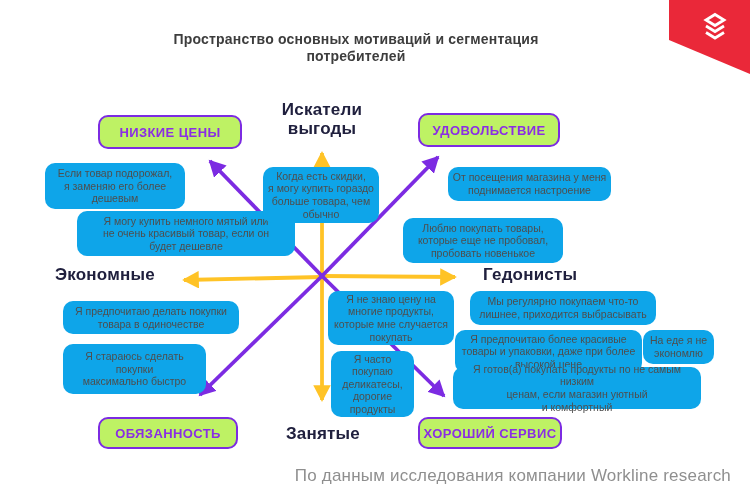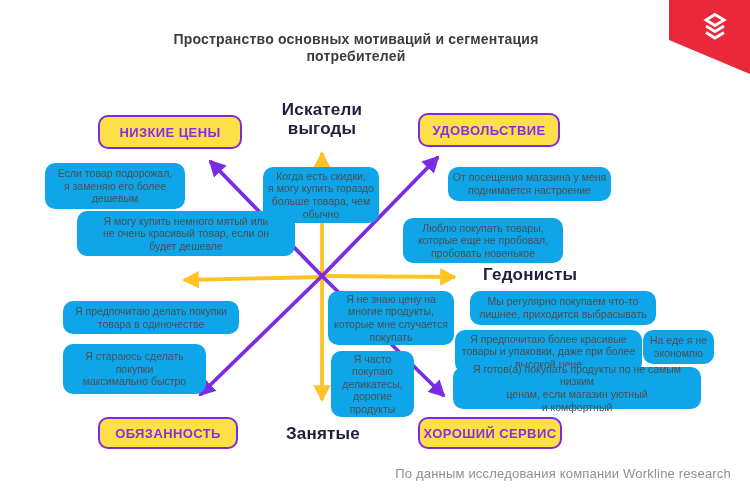--- a/index.html
+++ b/index.html
@@ -16,21 +16,21 @@
   .arrows{position:absolute;left:0;top:0;width:750px;height:488px;z-index:1;}
   .axis{
     position:absolute;z-index:2;font-weight:bold;color:#20203e;
     font-size:17px;line-height:1.1;white-space:pre-line;letter-spacing:0.2px;
   }
   .axis-top{left:262px;top:101px;width:120px;text-align:center;}
   .axis-left{left:55px;top:266px;}
   .axis-right{left:483px;top:266px;}
   .axis-bottom{left:286px;top:425px;}
   .seg{
-    position:absolute;z-index:3;background:#fde047;border:2px solid #7c2be2;
+    position:absolute;z-index:3;background:#bef264;border:2px solid #7c2be2;
     border-radius:10px;display:flex;align-items:center;justify-content:center;
     color:#8a2ee4;font-weight:bold;font-size:13px;letter-spacing:0.4px;
     box-sizing:border-box;
   }
   .seg-tl{left:98px;top:115px;width:144px;height:34px;}
   .seg-tr{left:418px;top:113px;width:142px;height:34px;}
   .seg-bl{left:98px;top:417px;width:140px;height:32px;}
   .seg-br{left:418px;top:417px;width:144px;height:32px;}
   .quote{
     position:absolute;z-index:2;background:#0ea5e9;border-radius:10px;
@@ -45,21 +45,21 @@
   .q5{left:403px;top:218px;width:160px;height:45px;}
   .q6{left:63px;top:301px;width:176px;height:33px;}
   .q7{left:63px;top:344px;width:143px;height:50px;}
   .q8{left:328px;top:291px;width:126px;height:54px;}
   .q9{left:331px;top:351px;width:83px;height:66px;}
   .q10{left:470px;top:291px;width:186px;height:34px;}
   .q11{left:455px;top:330px;width:187px;height:43px;}
   .q12{left:643px;top:330px;width:71px;height:34px;}
   .q13{left:453px;top:367px;width:248px;height:42px;}
   .footer{
-    position:absolute;right:19px;top:466px;font-size:13px;color:#8f8f8f;
+    position:absolute;right:19px;top:466px;font-size:17px;color:#8f8f8f;
     letter-spacing:0.2px;z-index:2;
   }
 </style>
 </head>
 <body>
 
 <div class="canvas">
 
   <div class="title">Пространство основных мотиваций и сегментация
 потребителей</div>
@@ -87,20 +87,21 @@
     <line x1="322" y1="277" x2="184" y2="280" stroke="#ffc326" stroke-width="3.8" marker-end="url(#ahY)"></line>
     <line x1="322" y1="276" x2="455" y2="277" stroke="#ffc326" stroke-width="3.8" marker-end="url(#ahY)"></line>
     <line x1="322" y1="276" x2="210" y2="161" stroke="#7c2be2" stroke-width="3.8" marker-end="url(#ahP)"></line>
     <line x1="322" y1="276" x2="438" y2="157" stroke="#7c2be2" stroke-width="3.8" marker-end="url(#ahP)"></line>
     <line x1="322" y1="276" x2="200" y2="395" stroke="#7c2be2" stroke-width="3.8" marker-end="url(#ahP)"></line>
     <line x1="322" y1="276" x2="444" y2="396" stroke="#7c2be2" stroke-width="3.8" marker-end="url(#ahP)"></line>
   </svg>
 
   <div class="axis axis-top">Искатели
 выгоды</div>
+  <div class="axis axis-left">Экономные</div>
   <div class="axis axis-right">Гедонисты</div>
   <div class="axis axis-bottom">Занятые</div>
 
   <div class="seg seg-tl">НИЗКИЕ ЦЕНЫ</div>
   <div class="seg seg-tr">УДОВОЛЬСТВИЕ</div>
   <div class="seg seg-bl">ОБЯЗАННОСТЬ</div>
   <div class="seg seg-br">ХОРОШИЙ СЕРВИС</div>
 
   <div class="quote q1">Если товар подорожал,
 я заменяю его более

